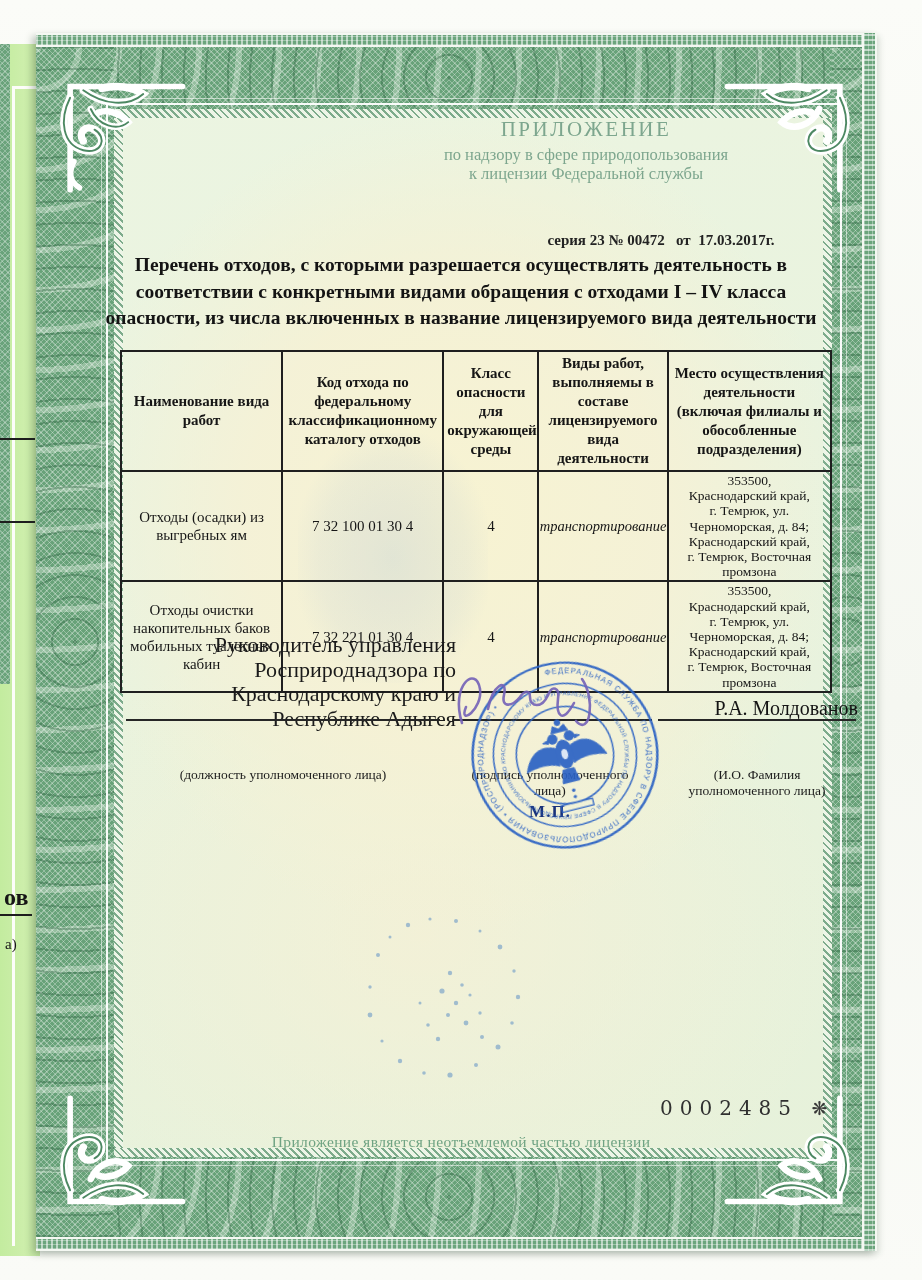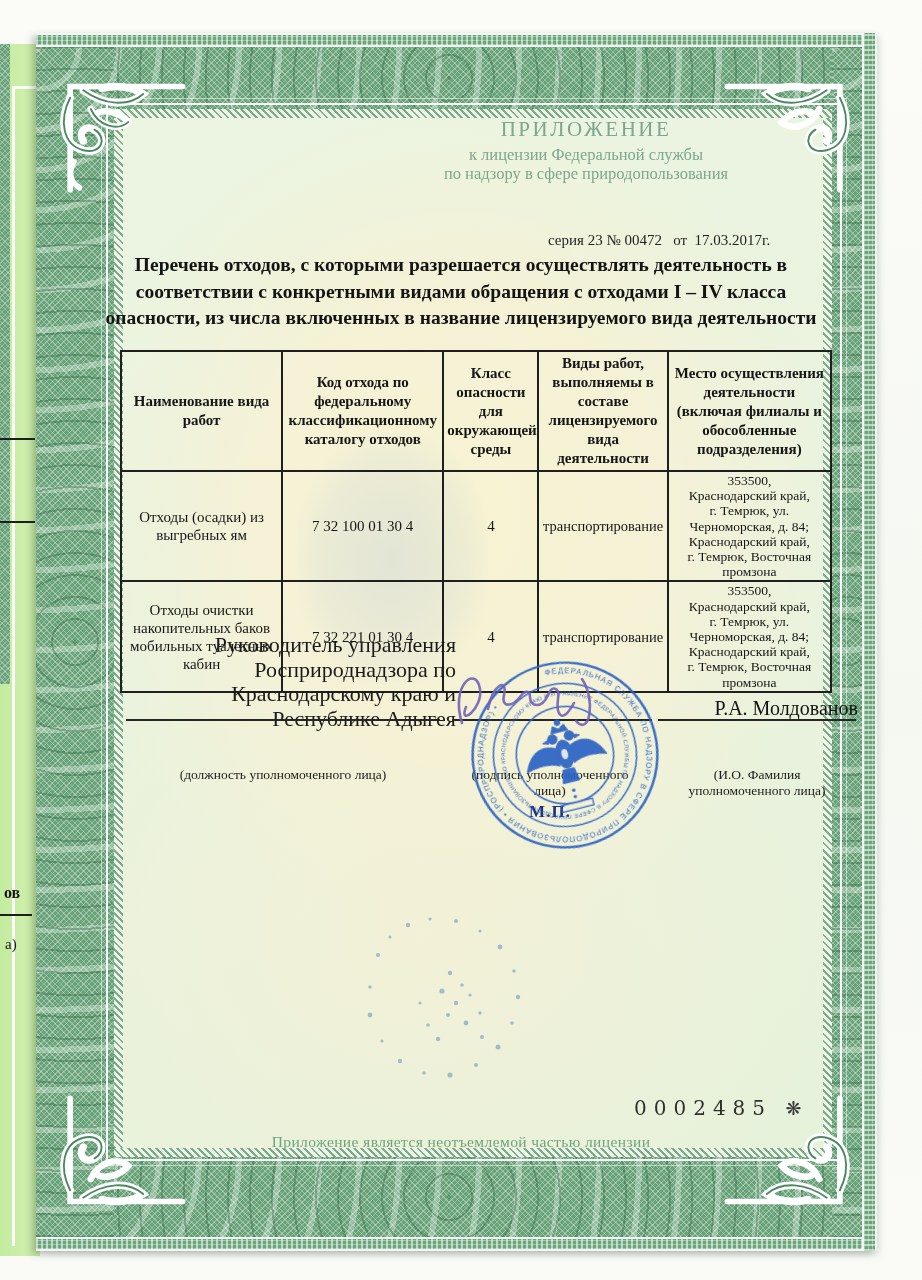--- a/index.html
+++ b/index.html
@@ -71,64 +71,64 @@
     border:2px solid rgba(255,255,255,.95);
     outline:1px solid rgba(255,255,255,.55);outline-offset:4px;
     box-sizing:border-box;pointer-events:none;
   }
   .corner{width:150px;height:150px;pointer-events:none;}
 
   
   .hdr-green{left:330px;top:84px;width:440px;text-align:center;color:#7da68e;}
   .hdr-green .l1{font-size:21px;letter-spacing:2.5px;margin-bottom:3px;}
   .hdr-green .l2{font-size:16.5px;line-height:19px;}
-  .hdr-series{left:512px;top:162px;width:320px;text-align:left;color:#232323;font-weight:normal;white-space:pre;}
+  .hdr-series{left:465px;top:162px;width:320px;text-align:center;color:#232323;font-weight:bold;white-space:pre;}
   .hdr-series .s1{font-size:15px;line-height:18px;}
   .hdr-series .s2{font-size:13.5px;line-height:16px;}
   .doc-title{left:69px;top:219px;width:712px;text-align:center;color:#141414;font-weight:bold;font-size:19.5px;line-height:26.5px;}
 
   
   table.waste{left:84px;top:317px;width:712px;position:absolute;border-collapse:collapse;table-layout:fixed;background:rgba(255,255,255,.04);}
   table.waste th,table.waste td{
     border:2px solid #1f1f1f;text-align:center;vertical-align:middle;
     padding:2px 3px;color:#161616;
   }
   table.waste th{font-size:15px;line-height:19px;font-weight:bold;}
   table.waste td{font-size:15px;line-height:18px;}
   td.addr{font-size:13.5px !important;line-height:15.2px !important;padding:1px 16px !important;}
-  td.work{font-size:14.5px !important;padding:1px 0 !important;}
+  td.work{font-size:14.5px !important;padding:1px 0 !important;font-style:italic;}
   tr.hdr-row{height:97px;} tr.data-row{height:92px;}
 
   
   .sig-position{left:90px;top:600px;width:330px;color:#1a1a1a;font-size:22px;line-height:24.5px;text-align:right;}
   .rule{border-top:2px solid #262626;height:0;}
   .cap{font-size:13.5px;line-height:15.5px;color:#1c1c1c;text-align:center;margin-top:44px;}
   .mp{font-size:17px;color:#19327a;margin-top:6px;font-weight:bold;letter-spacing:1px;}
   .sig-name{font-size:20px;color:#141414;text-align:right;}
 
   .stamp{left:429px;top:622px;width:200px;height:200px;transform:rotate(-14deg);opacity:.92;filter:blur(.2px);}
   .sign-ink{left:408px;top:628px;width:200px;height:80px;z-index:6;}
   .ghost-stamp{left:294px;top:862px;width:230px;height:210px;opacity:.5;filter:blur(.4px);}
   .blue-wash{left:262px;top:400px;width:190px;height:250px;
     background:radial-gradient(ellipse at 50% 50%, rgba(125,162,218,.18) 0%, rgba(125,162,218,.08) 55%, transparent 75%);}
 
-  .form-number{left:598px;top:1063px;color:#303030;font-size:20px;letter-spacing:7px;font-family:"DejaVu Serif","Liberation Serif",serif;}
+  .form-number{left:624px;top:1063px;color:#303030;font-size:20px;letter-spacing:7px;font-family:"DejaVu Serif","Liberation Serif",serif;}
   .form-number .star{letter-spacing:0;font-size:19px;color:#3a3a3a;}
   .footer-note{left:69px;top:1100px;width:712px;text-align:center;color:#6fa383;font-size:15.5px;letter-spacing:.4px;}
 </style>
 </head>
 <body>
 
 <div class="abs under-strip">
   <div class="abs sliver"></div>
   <div class="abs under-vline"></div>
   <div class="abs under-hline" style="top:42px;"></div>
   <div class="abs under-rule" style="left:0;top:394px;width:35px;"></div>
   <div class="abs under-rule" style="left:0;top:477px;width:35px;"></div>
-  <div class="abs under-text" style="left:4px;top:840px;font-size:16px;">ов</div>
+  <div class="abs under-text" style="left:4px;top:840px;font-size:24px;">ов</div>
   <div class="abs under-rule" style="left:0;top:870px;width:32px;"></div>
   <div class="abs under-text" style="left:5px;top:892px;font-size:15px;font-weight:normal;">а)</div>
 </div>
 
 <div class="abs page">
 
   <div class="abs trim" style="left:0;top:0;width:841px;height:14px;"></div>
   <div class="abs trim" style="left:0;top:1204px;width:841px;height:14px;"></div>
   <div class="abs trim v" style="left:826px;top:0;width:15px;height:1218px;"></div>
 
@@ -192,22 +192,22 @@
     <g fill="none" stroke="#4c8862" stroke-width="2" stroke-linecap="round">
       <path d="M30,52 C18,76 22,102 44,108 C64,113 70,94 56,86"></path>
       <path d="M44,44 C66,60 92,62 108,48"></path>
     </g>
   </svg>
 
   <div class="abs blue-wash"></div>
 
   <div class="abs hdr-green">
     <div class="l1">ПРИЛОЖЕНИЕ</div>
+    <div class="l2">по надзору в сфере природопользования</div>
     <div class="l2">к лицензии Федеральной службы</div>
-    <div class="l2">по надзору в сфере природопользования</div>
   </div>
   <div class="abs hdr-series">
     <div class="s1">серия 23 № 00472   от  17.03.2017г.</div>
   </div>
 
   <div class="abs doc-title">Перечень отходов, с которыми разрешается осуществлять деятельность в соответствии с конкретными видами обращения с отходами I – IV класса опасности, из числа включенных в название лицензируемого вида деятельности</div>
 
   <table class="waste">
     <colgroup>
       <col style="width:22.7%">

